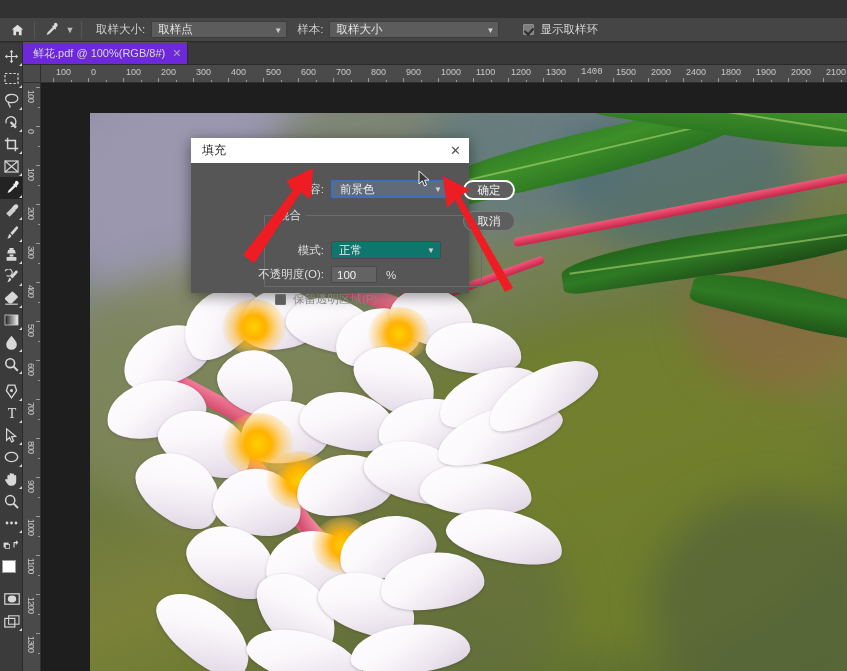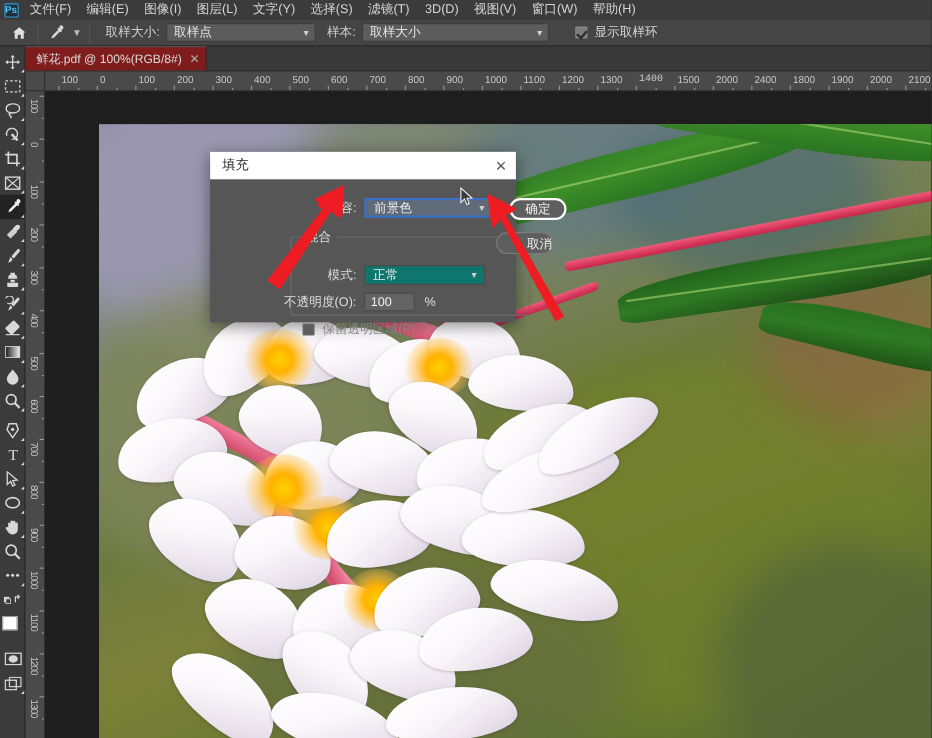--- a/index.html
+++ b/index.html
@@ -74,21 +74,21 @@
   }
   .chk-label { color: #d6d6d6; font-size: 11.5px; }
 
   
   .tabbar {
     position: absolute; left: 23px; top: 43px; width: 824px; height: 22px;
     background: #393939; border-bottom: 1px solid #2a2a2a;
     display: flex; align-items: flex-end;
   }
   .doc-tab {
-    height: 22px; background: #7f1d1d; display: flex; align-items: center;
+    height: 22px; background: #6d28d9; display: flex; align-items: center;
     padding: 0 6px 0 10px; border-right: 1px solid #2a2a2a;
     border-top: 1px solid #555;
   }
   .doc-tab .tname { color: #d9d9d9; font-size: 11px; white-space: nowrap; }
   .doc-tab .tclose { color: #a9a9a9; font-size: 11px; margin-left: 7px; }
 
   
   .ruler-corner {
     position: absolute; left: 23px; top: 65px; width: 18px; height: 18px;
     background: #4a4a4a; border-right: 1px solid #2f2f2f; border-bottom: 1px solid #2f2f2f;
@@ -240,36 +240,20 @@
   .arrows { position: absolute; left: 0; top: 0; width: 847px; height: 671px; pointer-events: none; }
 
   
   .cursor { position: absolute; left: 418px; top: 170px; }
 </style>
 </head>
 <body>
 
 <div id="app">
 
-  <div class="menubar">
-    <div class="ps-logo">
-      <i>Ps</i>
-    </div>
-    <div class="menu-item">文件(F)</div>
-    <div class="menu-item">编辑(E)</div>
-    <div class="menu-item">图像(I)</div>
-    <div class="menu-item">图层(L)</div>
-    <div class="menu-item">文字(Y)</div>
-    <div class="menu-item">选择(S)</div>
-    <div class="menu-item">滤镜(T)</div>
-    <div class="menu-item">3D(D)</div>
-    <div class="menu-item">视图(V)</div>
-    <div class="menu-item">窗口(W)</div>
-    <div class="menu-item">帮助(H)</div>
-  </div>
 
   <div class="optionsbar">
     <div class="opt-home">
       <svg width="13" height="12" viewBox="0 0 13 12">
           <path d="M6.5 0.7 L12.2 5.6 H10.6 V11.3 H7.9 V7.7 H5.1 V11.3 H2.4 V5.6 H0.8 Z" fill="#e0e0e0"></path>
         </svg>
     </div>
     <div class="opt-sep"></div>
     <div class="opt-tool">
       <svg width="16" height="16" viewBox="0 0 16 16">
@@ -735,21 +719,21 @@
       </div>
 
       <div class="row-preserve">
         <span class="chk-dim"></span>
         <span class="lbl-dim">保留透明区域(P)</span>
       </div>
 
       <div class="btn primary" style="left:224px;top:17px;">
         <span>确定</span>
       </div>
-      <div class="btn" style="left:212px;top:48px;justify-content:flex-end;">
+      <div class="btn" style="left:224px;top:48px;">
         <span>取消</span>
       </div>
     </div>
   </div>
 
   <svg class="arrows">
 
     <g>
       <path d="M243,255 L294,189 L286,181 L313,168 L311,198 L302,190 L254,263 Z" fill="#ee1c23"></path>
       <path d="M248,259 L297,194 L288,186 L311,175 L309,199 L301,192 L255,262 Z" fill="#ee1c23"></path>

